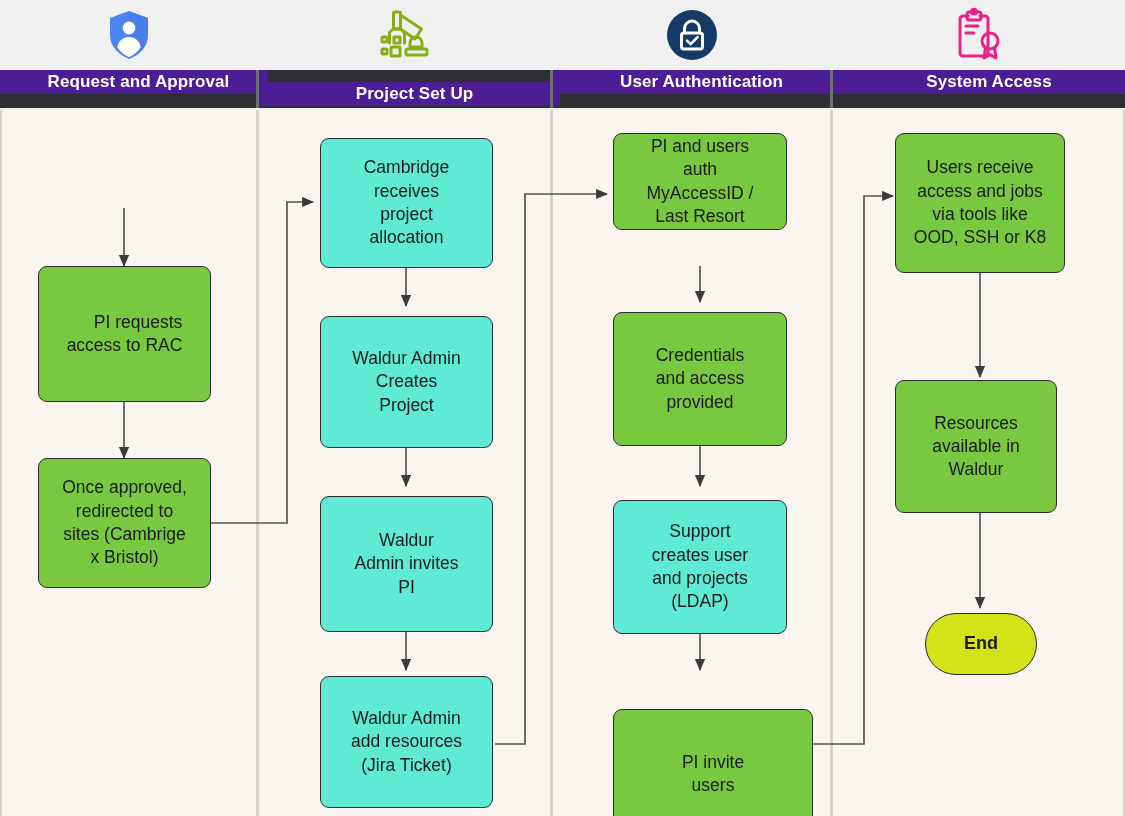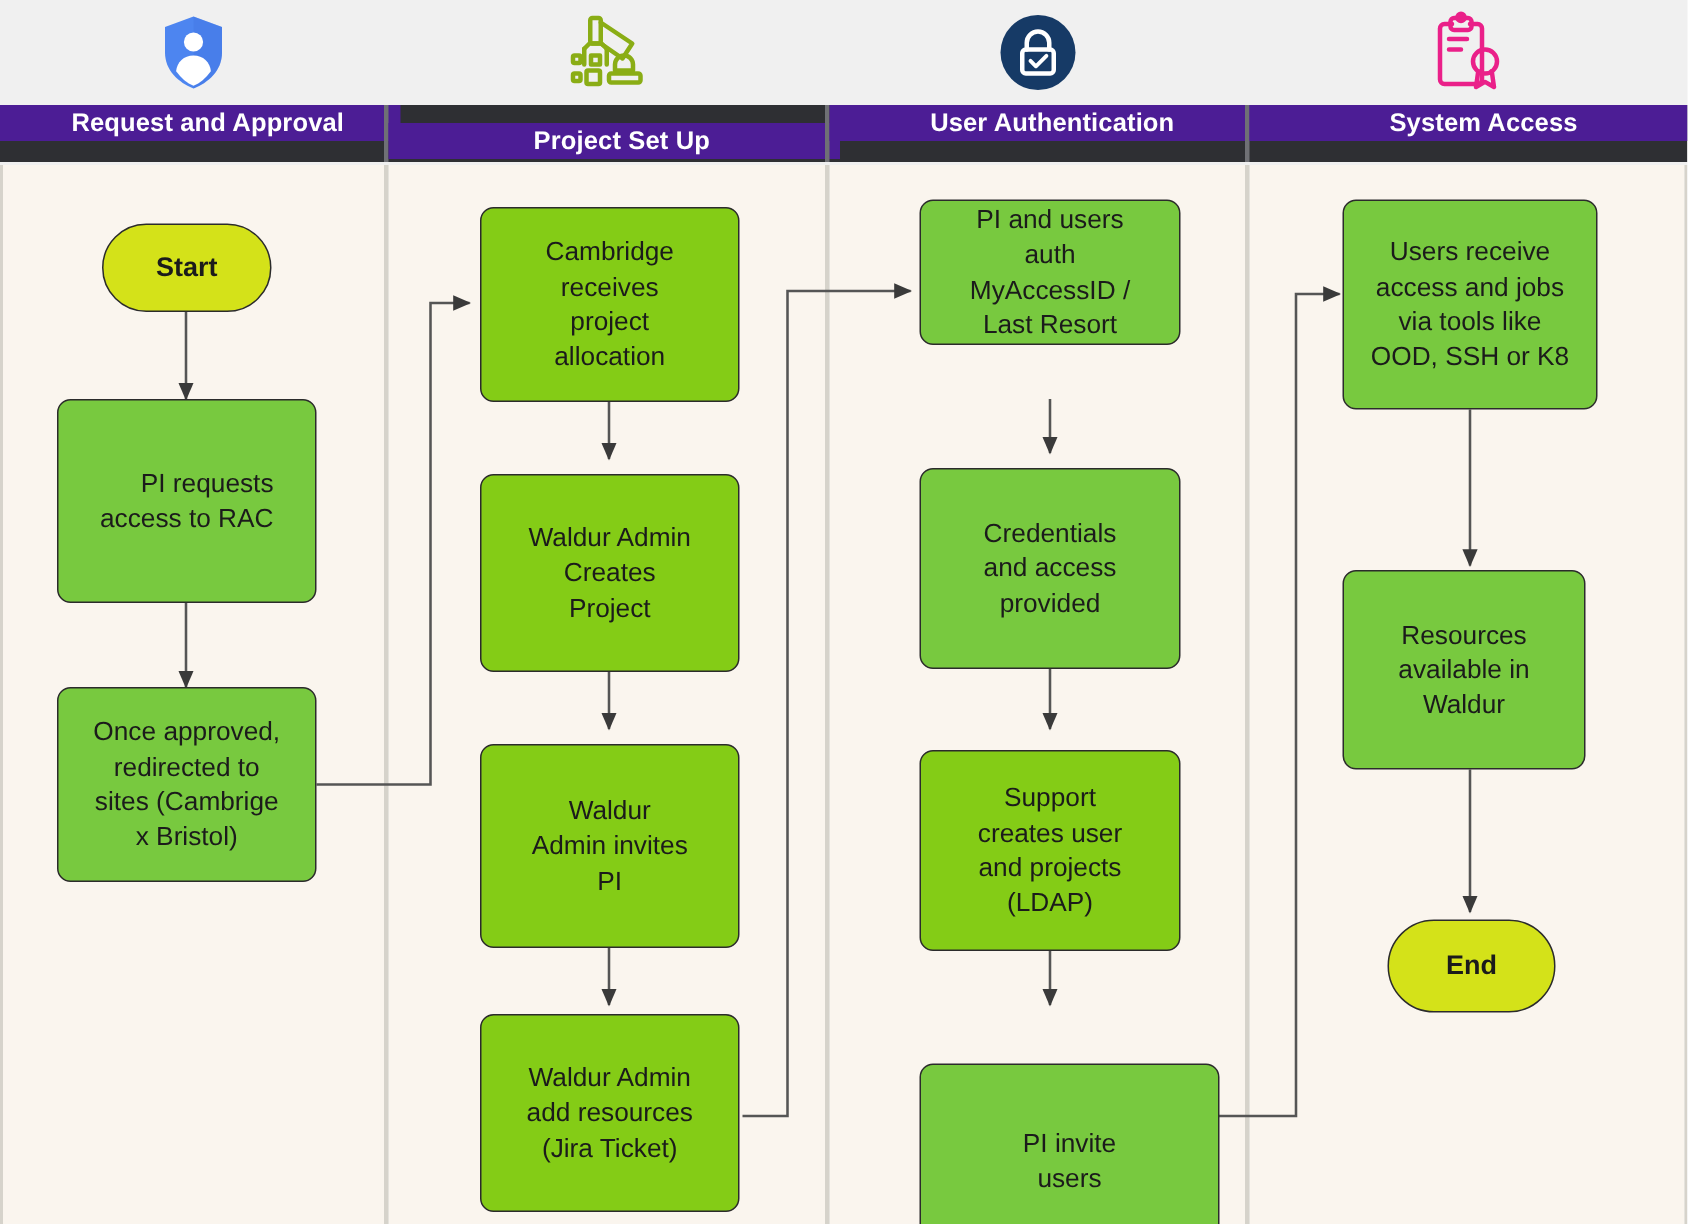--- a/index.html
+++ b/index.html
@@ -96,21 +96,21 @@
     align-items: center;
     justify-content: center;
     text-align: center;
     font-size: 17.5px;
     line-height: 1.33;
     color: #1b1b1b;
     padding: 4px 6px;
     white-space: pre-line;
   }
   .node.green  { background: #7ac943; background: #78c93f; }
-  .node.blue   { background: #84cc16; }
+  .node.blue   { background: #5eead4; }
   .node.term   {
     background: #d4e219;
     border-radius: 999px;
     font-weight: bold;
     font-size: 18px;
   }
 
   
   #connectors {
     position: absolute;
@@ -230,21 +230,20 @@
       <path d="M700,446 L700,486"></path>
       <path d="M700,630 L700,670"></path>
 
       <path d="M789,744 L864,744 L864,196 L893,196"></path>
 
       <path d="M980,273 L980,377"></path>
       <path d="M980,513 L980,608"></path>
     </g>
   </svg>
 
-  <div class="node term" style="left:68px;top:149px;width:113px;height:59px;">Start</div>
 
   <div class="node green" style="left:38px;top:266px;width:173px;height:136px;text-align:right;">PI requests
 access to RAC</div>
 
   <div class="node green" style="left:38px;top:458px;width:173px;height:130px;">Once approved,
 redirected to
 sites (Cambrige
 x Bristol)</div>
 
   <div class="node blue" style="left:320px;top:138px;width:173px;height:130px;">Cambridge

